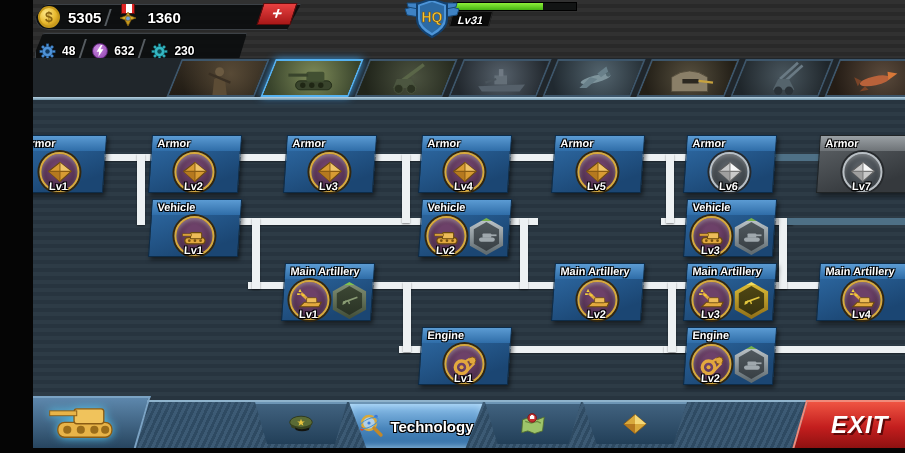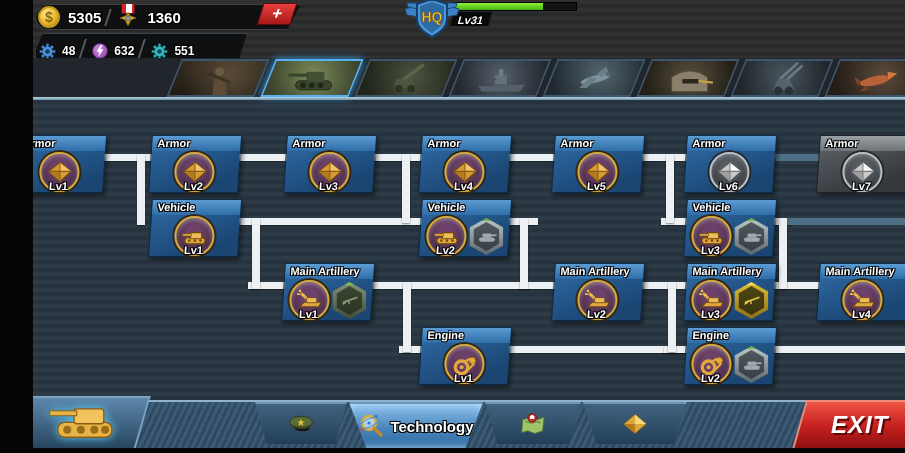--- a/index.html
+++ b/index.html
@@ -166,21 +166,21 @@
       <svg class="gear" viewBox="0 0 20 20">
         <g fill="#35b8c4" stroke="#0e5e66" stroke-width="0.6">
           <rect x="8.5" y="1" width="3" height="18"></rect>
             <rect x="1" y="8.5" width="18" height="3"></rect>
           <rect x="8.5" y="1" width="3" height="18" transform="rotate(45 10 10)"></rect>
           <rect x="8.5" y="1" width="3" height="18" transform="rotate(-45 10 10)"></rect>
           <circle cx="10" cy="10" r="6"></circle>
         </g>
           <circle cx="10" cy="10" r="2.6" style="fill:#0c4a52"></circle>
       </svg>
-      <span class="outline" style="margin-left:6px">551</span>
+      <span class="outline" style="margin-left:6px">230</span>
     </div>
 
     <div id="hq-cluster">
       <div id="hq-progress">
           <div id="hq-progress-fill" style="width: 73%;"></div>
         </div>
       <div id="hq-level-tag" class="outline">Lv31</div>
       <svg id="hq-shield" viewBox="0 0 58 42">
         <g fill="#3e82c4" stroke="#174a7a" stroke-width="1">
           <polygon points="2,12 16,8 16,20 4,18"></polygon>

